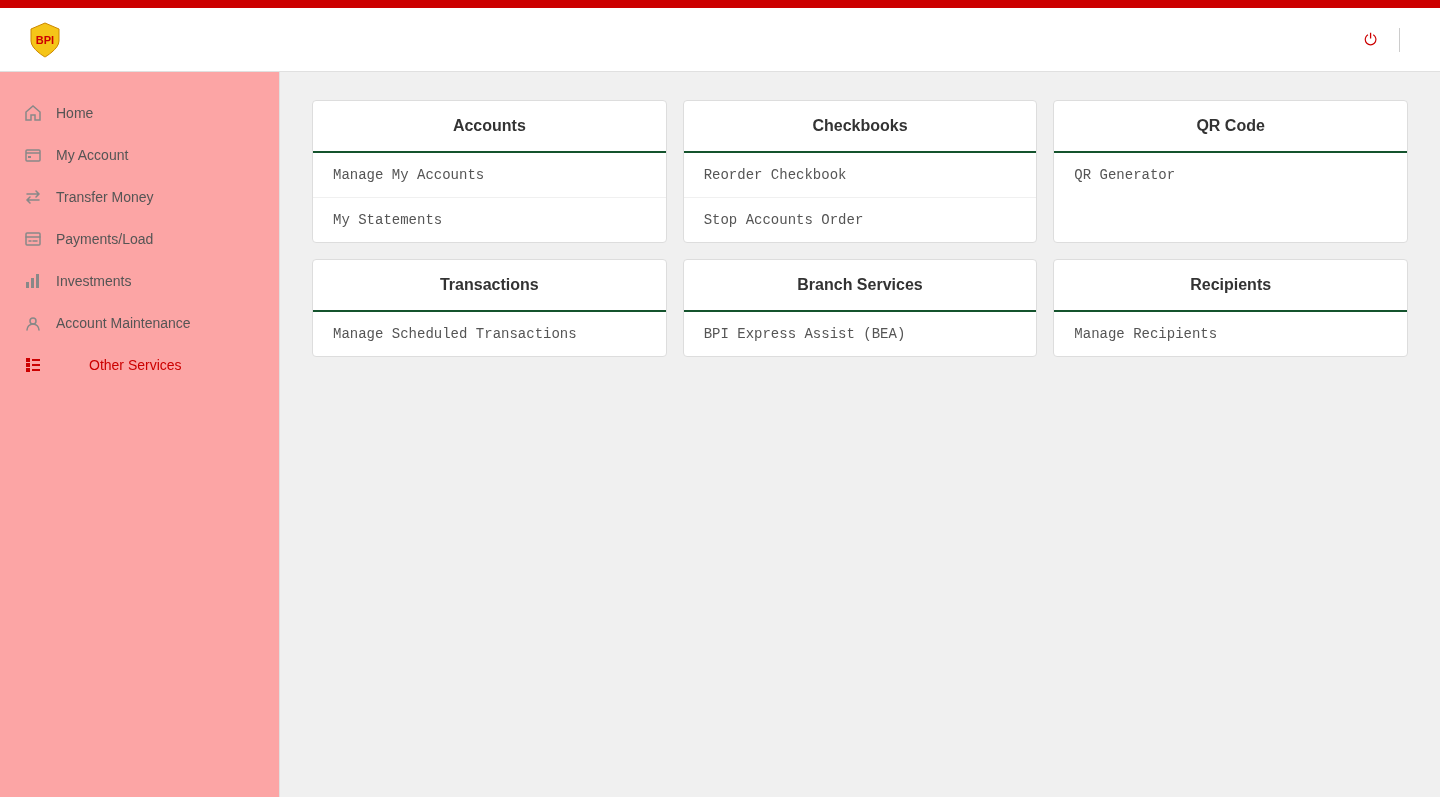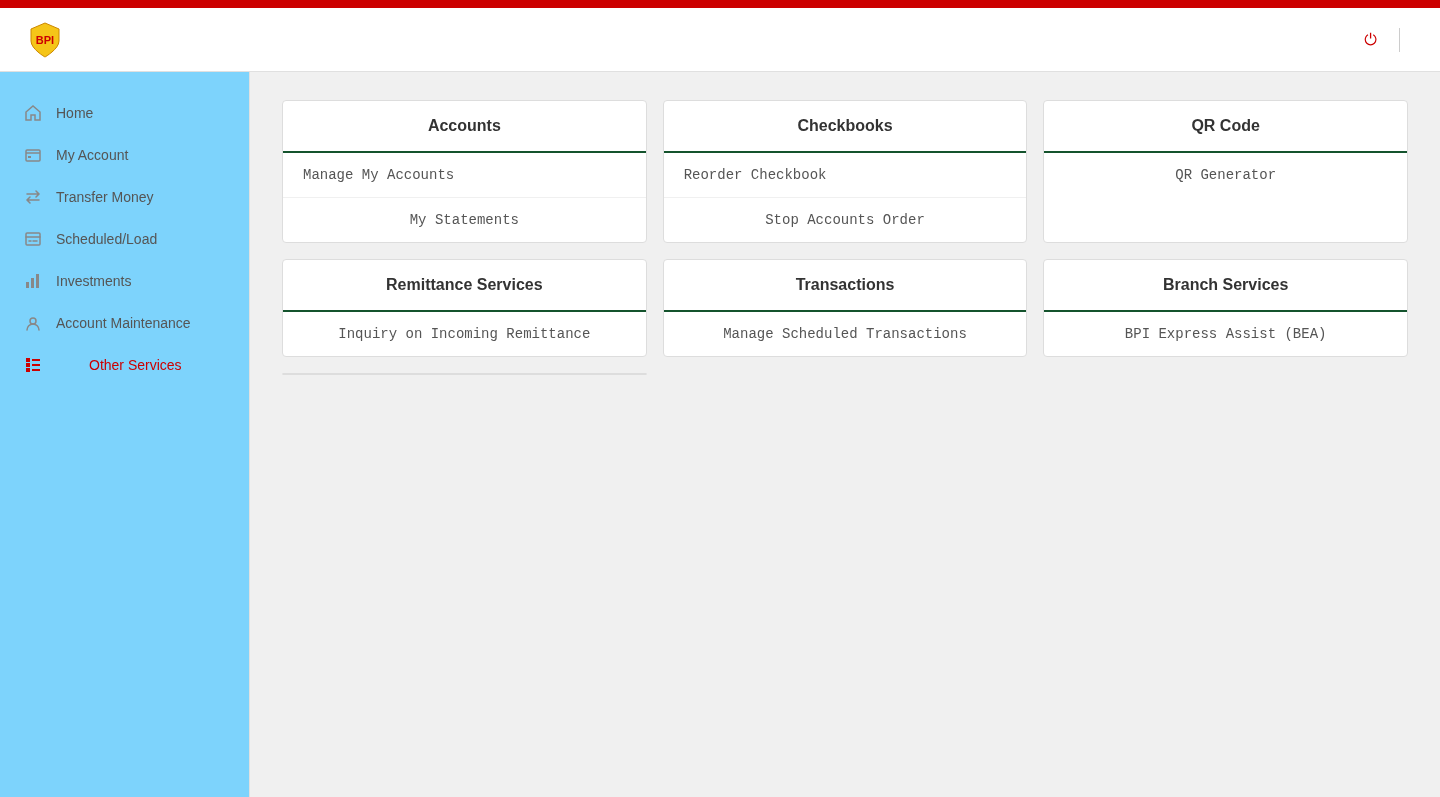--- a/index.html
+++ b/index.html
@@ -63,22 +63,22 @@
     }
 
     
     .layout {
       display: flex;
       height: calc(797px - 72px);
     }
 
     
     .sidebar {
-      width: 250px;
-      background: #7dd3fc;
+      width: 280px;
+      background: #fca5a5;
       border-right: 1px solid #e0e0e0;
       padding-top: 20px;
       flex-shrink: 0;
     }
 
     .sidebar-item {
       display: flex;
       align-items: center;
       gap: 14px;
       padding: 12px 24px;
@@ -140,21 +140,20 @@
       padding: 14px 20px;
       color: #555;
       font-size: 14px;
       cursor: pointer;
       border-bottom: 1px solid #f0f0f0;
       font-family: Liberation Mono, monospace;
     }
 
     .service-card-item:last-child {
       border-bottom: none;
-      text-align: center;
     }
 
     
     .power-icon::before {
       content: '⏻';
       font-size: 16px;
       color: #cc0000;
     }
   </style>
 </head>
@@ -214,21 +213,21 @@
         </div>
         <span>Transfer Money</span>
       </div>
       <div class="sidebar-item">
         <div class="sidebar-icon">
           <svg width="18" height="18" viewBox="0 0 18 18" fill="none">
             <rect x="2" y="3" width="14" height="12" rx="1" stroke="#888" stroke-width="1.5" fill="none"></rect>
             <path d="M2 7h14M5 11h2M9 11h4" stroke="#888" stroke-width="1.5" stroke-linecap="round"></path>
           </svg>
         </div>
-        <span>Scheduled/Load</span>
+        <span>Payments/Load</span>
       </div>
       <div class="sidebar-item">
         <div class="sidebar-icon">
           <svg width="18" height="18" viewBox="0 0 18 18" fill="none">
             <rect x="2" y="10" width="3" height="6" fill="#888"></rect>
             <rect x="7" y="6" width="3" height="10" fill="#888"></rect>
             <rect x="12" y="2" width="3" height="14" fill="#888"></rect>
           </svg>
         </div>
         <span>Investments</span>
@@ -275,33 +274,31 @@
           <div class="service-card-item">Stop Accounts Order</div>
         </div>
         <div class="service-card">
           <div class="service-card-header">
             <div class="service-card-title">QR Code</div>
           </div>
           <div class="service-card-item">QR Generator</div>
         </div>
         <div class="service-card">
           <div class="service-card-header">
-            <div class="service-card-title">Remittance Services</div>
-          </div>
-          <div class="service-card-item">Inquiry on Incoming Remittance</div>
-        </div>
-        <div class="service-card">
-          <div class="service-card-header">
             <div class="service-card-title">Transactions</div>
           </div>
           <div class="service-card-item">Manage Scheduled Transactions</div>
         </div>
         <div class="service-card">
           <div class="service-card-header">
             <div class="service-card-title">Branch Services</div>
           </div>
           <div class="service-card-item">BPI Express Assist (BEA)</div>
         </div>
         <div class="service-card">
+          <div class="service-card-header">
+            <div class="service-card-title">Recipients</div>
+          </div>
+          <div class="service-card-item">Manage Recipients</div>
         </div>
       </div>
   </main>
 </div>
 
 </body></html>

